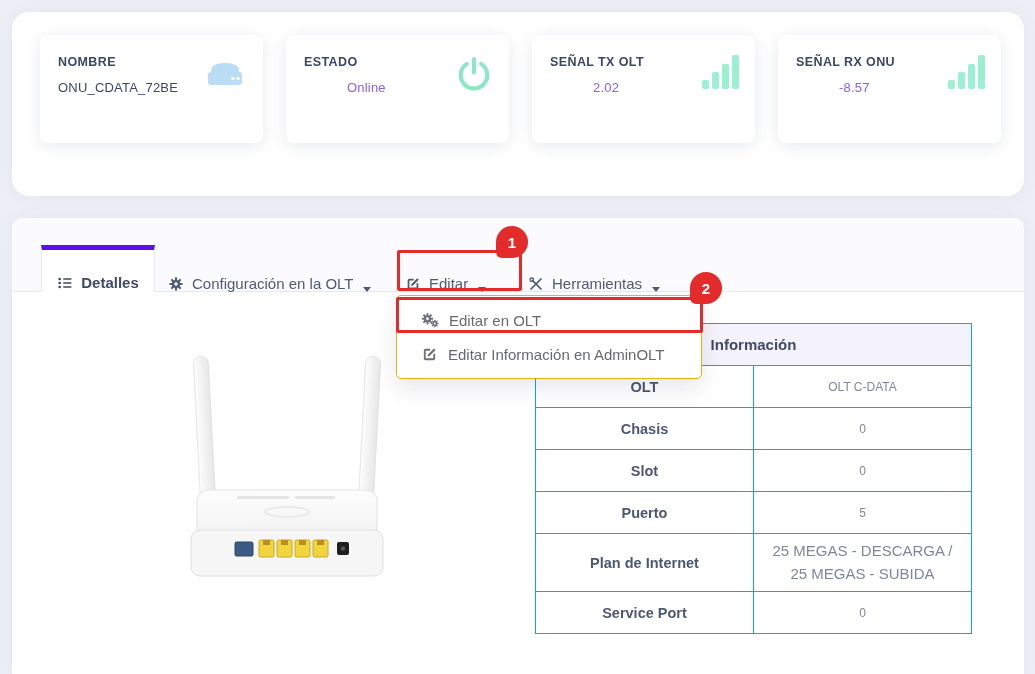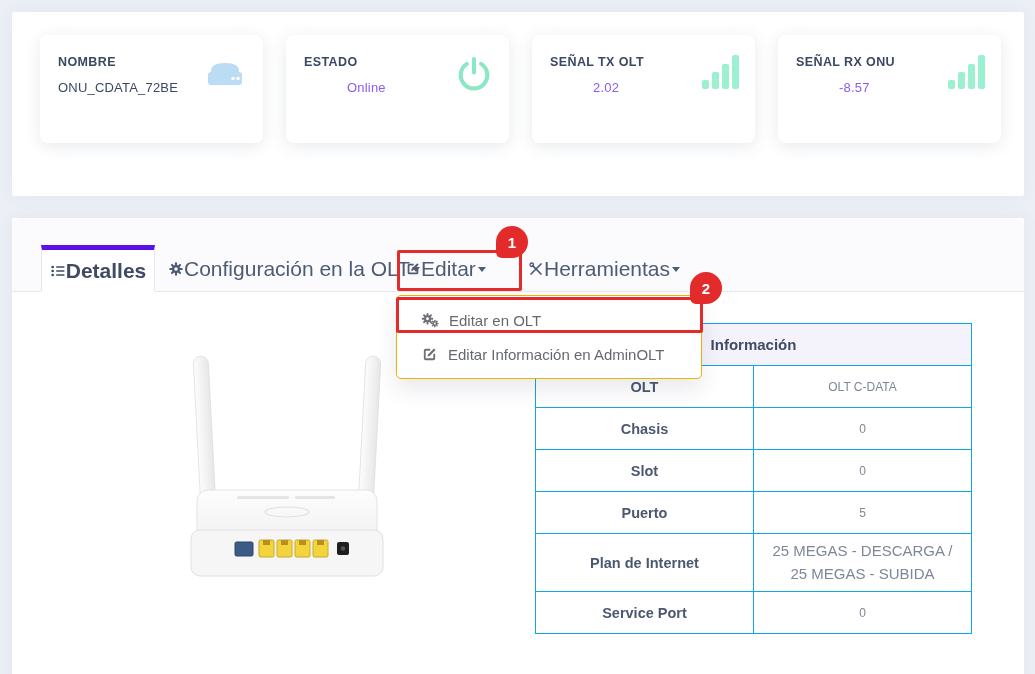--- a/index.html
+++ b/index.html
@@ -1,39 +1,39 @@
 <!DOCTYPE html>
 <html><head>
 <meta charset="utf-8">
 <style>
   * { margin:0; padding:0; box-sizing:border-box; }
   html,body { width:1035px; height:674px; }
   body { font-family:"Liberation Sans","DejaVu Sans",sans-serif; background:#edeff6; position:relative; overflow:hidden; }
   .root { position:absolute; inset:0; }
 
-  .panel { position:absolute; background:#fff; border-radius:2px; box-shadow:0 0 18px rgba(70,78,120,.06);padding-left:8px; }
+  .panel { position:absolute; background:#fff; border-radius:17px; box-shadow:0 0 18px rgba(70,78,120,.06);padding-left:8px; }
   .panel-top { left:12px; top:12px; width:1012px; height:184px; }
   .panel-main { left:12px; top:218px; width:1012px; height:470px; }
 
   
   .stat-card { position:absolute; top:23px; width:223px; height:108px; background:#fff; border-radius:8px;
                box-shadow:0 3px 16px rgba(60,70,110,.12); padding:20px 18px; }
   .stat-label { font-size:12.5px; font-weight:bold; color:#3b4863; letter-spacing:.4px; }
   .stat-value { margin-top:11px; font-size:13px; font-weight:normal; letter-spacing:.2px; }
   .v-dark { color:#3b4863; } .v-green { color:#8b5cf6;margin-left:43px; }
   .stat-icon { position:absolute; right:16px; top:20px; }
 
   .sigbars { display:flex; align-items:flex-end; gap:3px; height:34px; }
   .sigbars i { display:block; width:7px; background:#9af0cf; border-radius:2px; }
 
   
   .tabbar { position:absolute; left:0; top:0; width:100%; height:74px; background:#fbfbfd;
             border-bottom:1px solid #e5e8ee; border-radius:10px 10px 0 0; }
-  .tab { position:absolute; top:27px; height:47px; display:flex; align-items:center; 
-         font-size:21px; color:#4e5b75; cursor:pointer; white-space:nowrap; }
+  .tab { position:absolute; top:27px; height:47px; display:flex; align-items:flex-end; gap:8px;
+         font-size:15px; color:#4e5b75; cursor:pointer; white-space:nowrap; }
   .tab svg { flex:none; }
   .tab-active { left:29px; width:114px; justify-content:center; background:#fff;
                 border:1px solid #e5e8ee; border-bottom:1px solid #fff; border-top:5px solid #5c0fe9;
                 font-weight:bold; color:#3f4a63; z-index:2; }
   .caret { width:0; height:0; border-left:4.5px solid transparent; border-right:4.5px solid transparent;
            border-top:5px solid #4e5b75; margin-left:2px; margin-top:2px; }
 
   
   .dropdown { position:absolute; left:384px; top:77px; width:306px; background:#fff;
               border:1px solid #eab308; border-radius:5px; box-shadow:0 10px 22px rgba(35,40,80,.10);

